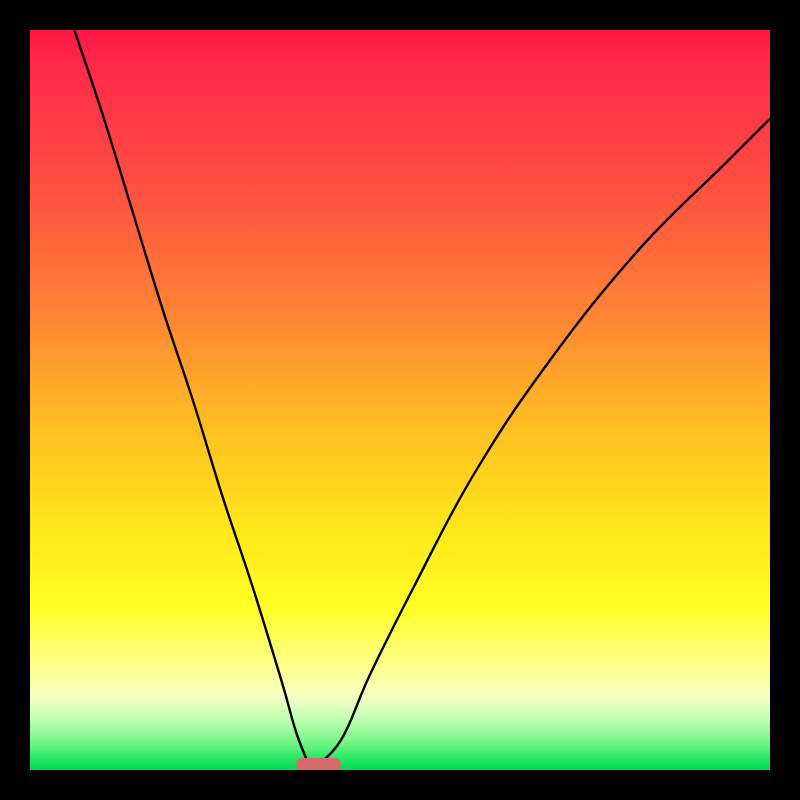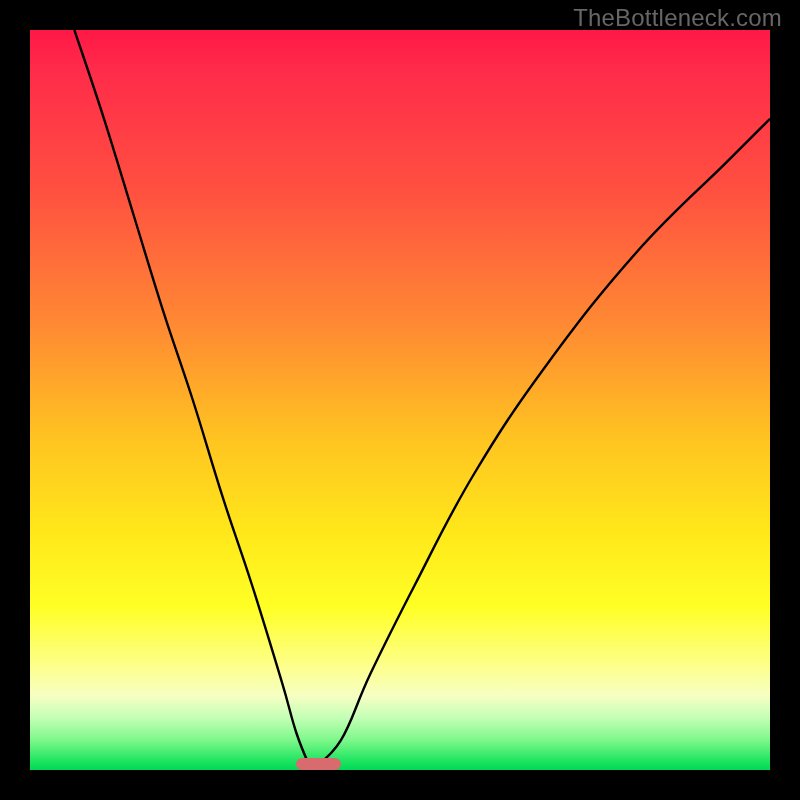--- a/index.html
+++ b/index.html
@@ -66,21 +66,20 @@
     background: #d86b6d;
     border-radius: 6px;
     height: 12px;
   }
 </style>
 </head>
 <body>
 
 <div class="frame">
 
-  <div class="watermark">TheBottleneck.com</div>
 
   <div class="plot-area">
 
     <div class="gradient"></div>
 
     <svg class="curve" viewBox="0 0 740 740" preserveAspectRatio="none">
       <path id="curve-path" fill="none" stroke="#000" stroke-width="2.4" d="M 44.4 0.0 C 50.3 17.8 62.2 51.8 74.0 88.8 C 85.8 125.8 91.8 146.5 103.6 185.0 C 115.4 223.5 121.4 244.2 133.2 281.2 C 145.0 318.2 151.0 333.0 162.8 370.0 C 174.6 407.0 180.6 429.2 192.4 466.2 C 204.2 503.2 210.2 518.0 222.0 555.0 C 233.8 592.0 242.7 621.6 251.6 651.2 C 260.5 680.8 260.5 685.2 266.4 703.0 C 272.3 720.8 278.2 732.6 281.2 740.0 M 281.2 740.0 C 287.1 734.1 299.0 729.6 310.8 710.4 C 322.6 691.2 325.6 674.9 340.4 643.8 C 355.2 612.7 364.1 595.0 384.8 555.0 C 405.5 515.0 417.4 488.4 444.0 444.0 C 470.6 399.6 485.4 377.4 518.0 333.0 C 550.6 288.6 571.3 262.0 606.8 222.0 C 642.3 182.0 669.0 159.8 695.6 133.2 C 722.2 106.6 731.1 97.7 740.0 88.8"></path>
     </svg>
 
     <div class="bottom-bar" id="bottom-bar" style="left: 266.4px; width: 44.4px; bottom: 0px;"></div>

